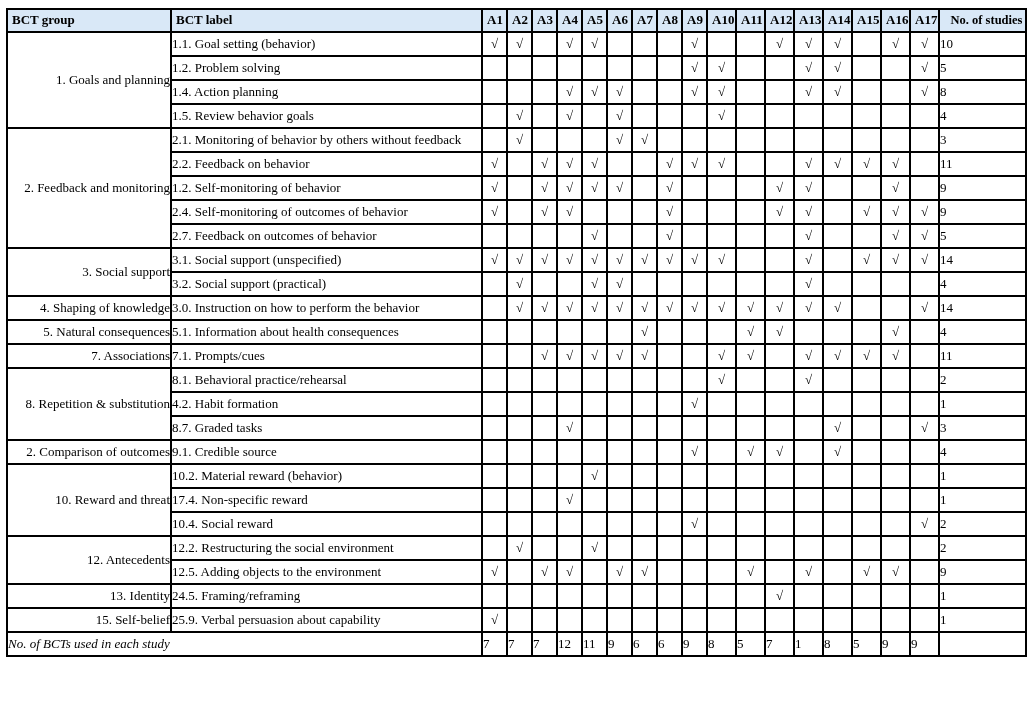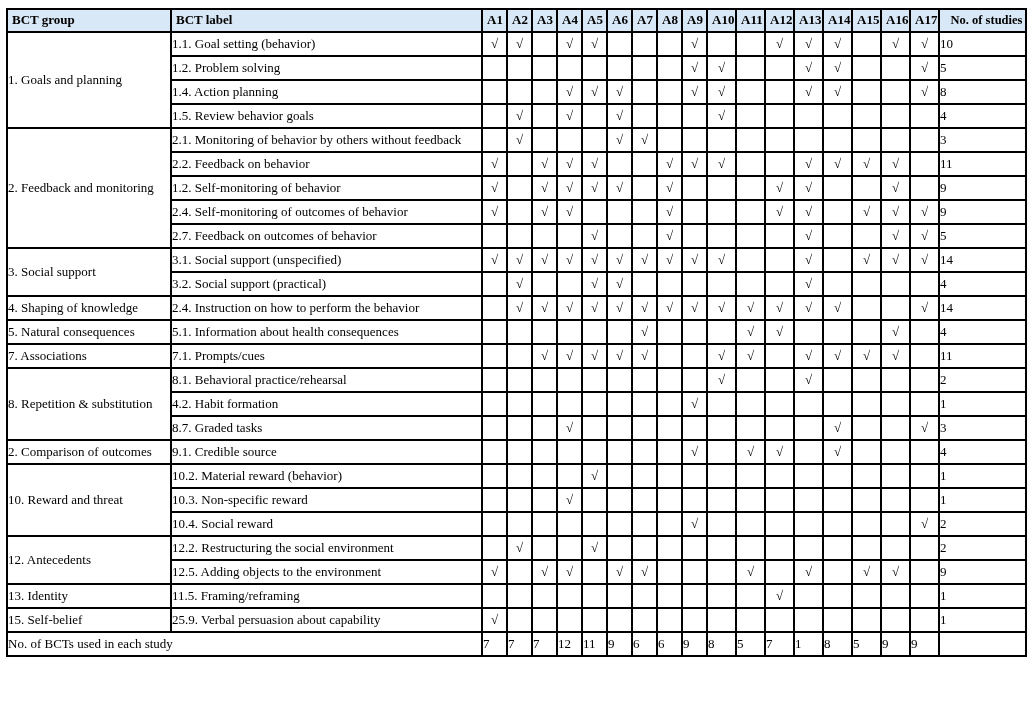--- a/index.html
+++ b/index.html
@@ -42,33 +42,35 @@
     padding-left: 4px;
   }
   table.bct th.num-head {
     text-align: center;
     padding-left: 8px;
     font-size: 12.5px;
   }
   td.group-cell {
     vertical-align: top;
     padding: 4px 2px 0 4px;
+    text-align: right;
   }
   td.label-cell {
     padding: 0 2px 0 4px;
   }
   td.check-cell {
     text-align: center;
     font-size: 12px;
   }
   td.num-cell {
     text-align: left;
   }
   td.footer-label-cell {
     padding: 0 2px 0 4px;
+    font-style: italic;
   }
 </style>
 </head>
 <body>
 
 <div class="page">
   <table class="bct">
     <colgroup>
         <col style="width: 164px;">
         <col style="width: 311px;">
@@ -345,21 +347,21 @@
           <td class="check-cell"></td>
           <td class="check-cell">√</td>
           <td class="check-cell"></td>
           <td class="check-cell"></td>
           <td class="check-cell"></td>
           <td class="check-cell"></td>
           <td class="num-cell">4</td>
         </tr>
         <tr>
           <td class="group-cell" rowspan="1">4. Shaping of knowledge</td>
-          <td class="label-cell">2.4. Instruction on how to perform the behavior</td>
+          <td class="label-cell">3.0. Instruction on how to perform the behavior</td>
           <td class="check-cell"></td>
           <td class="check-cell">√</td>
           <td class="check-cell">√</td>
           <td class="check-cell">√</td>
           <td class="check-cell">√</td>
           <td class="check-cell">√</td>
           <td class="check-cell">√</td>
           <td class="check-cell">√</td>
           <td class="check-cell">√</td>
           <td class="check-cell">√</td>
@@ -518,21 +520,21 @@
           <td class="check-cell"></td>
           <td class="check-cell"></td>
           <td class="check-cell"></td>
           <td class="check-cell"></td>
           <td class="check-cell"></td>
           <td class="check-cell"></td>
           <td class="check-cell"></td>
           <td class="num-cell">1</td>
         </tr>
         <tr>
-          <td class="label-cell">10.3. Non-specific reward</td>
+          <td class="label-cell">17.4. Non-specific reward</td>
           <td class="check-cell"></td>
           <td class="check-cell"></td>
           <td class="check-cell"></td>
           <td class="check-cell">√</td>
           <td class="check-cell"></td>
           <td class="check-cell"></td>
           <td class="check-cell"></td>
           <td class="check-cell"></td>
           <td class="check-cell"></td>
           <td class="check-cell"></td>
@@ -604,21 +606,21 @@
           <td class="check-cell"></td>
           <td class="check-cell">√</td>
           <td class="check-cell"></td>
           <td class="check-cell">√</td>
           <td class="check-cell">√</td>
           <td class="check-cell"></td>
           <td class="num-cell">9</td>
         </tr>
         <tr>
           <td class="group-cell" rowspan="1">13. Identity</td>
-          <td class="label-cell">11.5. Framing/reframing</td>
+          <td class="label-cell">24.5. Framing/reframing</td>
           <td class="check-cell"></td>
           <td class="check-cell"></td>
           <td class="check-cell"></td>
           <td class="check-cell"></td>
           <td class="check-cell"></td>
           <td class="check-cell"></td>
           <td class="check-cell"></td>
           <td class="check-cell"></td>
           <td class="check-cell"></td>
           <td class="check-cell"></td>

